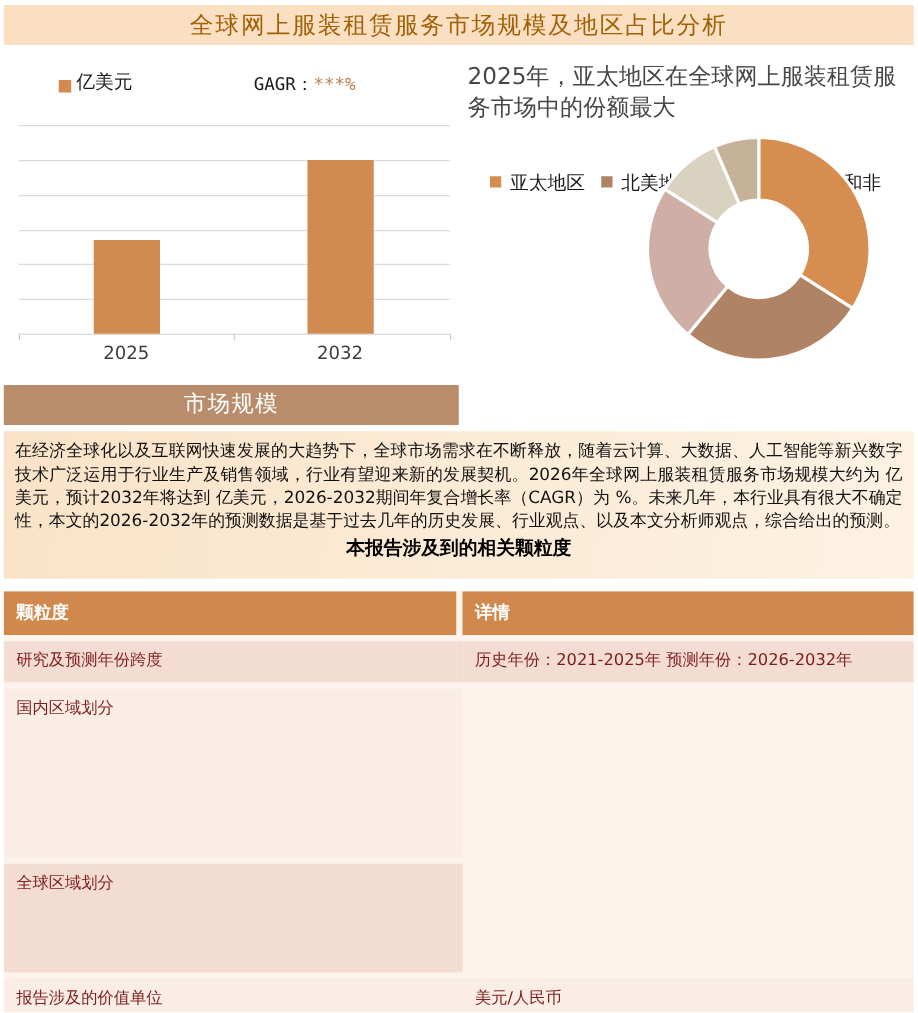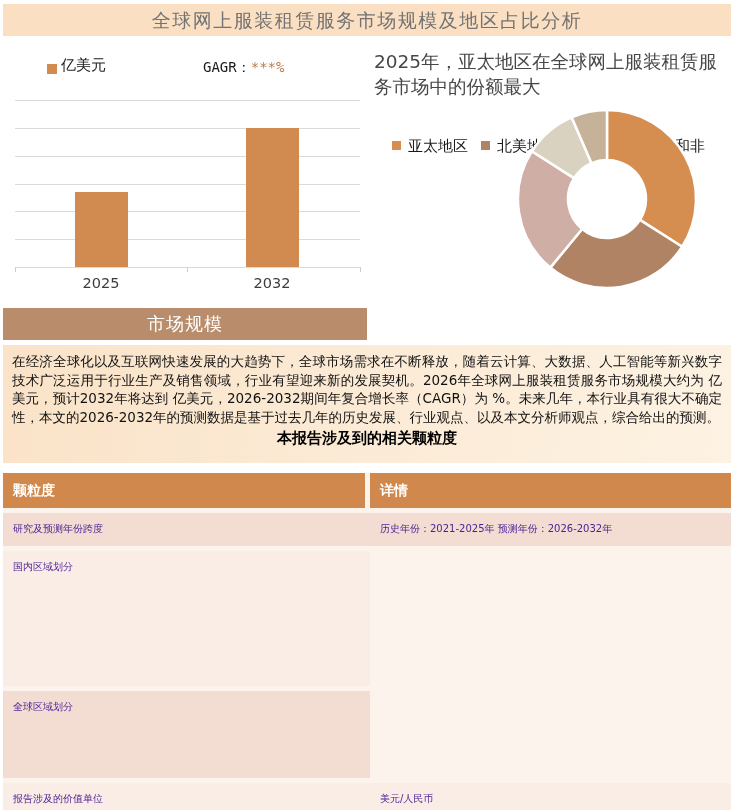--- a/index.html
+++ b/index.html
@@ -4,21 +4,21 @@
 <style>
   html,body { margin:0; padding:0; background:#ffffff; }
   .page {
     position:relative; width:734px; height:810px; overflow:hidden;
     font-family:"DejaVu Sans", sans-serif; background:#ffffff;
   }
   
   .title-bar {
     position:absolute; left:3px; top:4px; width:728px; height:32px;
     background:var(--title-bg,#FBDFC2); text-align:center; line-height:33px;
-    font-size:19px; color:#737373; letter-spacing:1.5px;
+    font-size:19px; color:#a16207; letter-spacing:1.5px;
   }
   
   .bar-chart { position:absolute; left:0; top:36px; width:367px; height:272px; background:#ffffff; }
   .bar-legend-swatch { position:absolute; left:47px; top:28px; width:10px; height:10px; background:var(--bar-color,#D18A4F); }
   .bar-legend-label { position:absolute; left:61px; top:20px; font-size:15px; color:#1a1a1a; }
   .cagr { position:absolute; left:203px; top:23px; font-size:14px; color:#1a1a1a; font-family:"DejaVu Sans Mono", monospace; }
   .cagr .stars { color:#BE7C49; }
   .gridline { position:absolute; left:15px; width:345px; height:1px; background:var(--grid-color,#DBDBDB); }
   .bar { position:absolute; width:53px; background:var(--bar-color,#D18A4F); }
   .x-label { position:absolute; width:80px; text-align:center; font-size:14.5px; color:#3C3C3C; top:239px; }
@@ -45,21 +45,21 @@
   .table-title { text-align:center; font-weight:bold; font-size:15px; margin-top:3px; color:#000000; }
   
   .granularity-table { position:absolute; left:3px; top:473px; width:728px; height:347px; background:#FBF3EC; }
   .t-row { display:grid; grid-template-columns:362px 5px 1fr; overflow:hidden; }
   .t-row + .t-row { margin-top:5px; }
   .t-header { height:35px; }
   .t-header .t-cell {
     background:var(--th-bg,#D0884C); color:#ffffff; font-weight:bold; font-size:14px;
     line-height:35px; padding:0 10px;
   }
-  .t-cell { box-sizing:border-box; padding:7px 10px; font-size:10px; line-height:17.5px; color:#4c1d95; }
+  .t-cell { box-sizing:border-box; padding:7px 10px; font-size:13px; line-height:17.5px; color:#7f1d1d; }
   .t-detail { white-space:pre-line; padding-right:18px; }
   .row-dark  .t-cell { background:var(--row-dark,#F3DCD2); }
   .row-light .t-cell { background:var(--row-light,#F9EDE6); }
   .t-spacer { background:transparent; padding:0; }
 </style>
 </head>
 <body>
 
 <div class="page" style="--title-bg: #FBDFC2; --bar-color: #D18A4F; --grid-color: #DBDBDB; --tab-left: #B98D6B; --tab-right: #CDC4A7; --para-from: #FAE3C8; --para-to: #FDF2E3; --th-bg: #D0884C; --row-dark: #F3DCD2; --row-light: #F9EDE6;">
 

